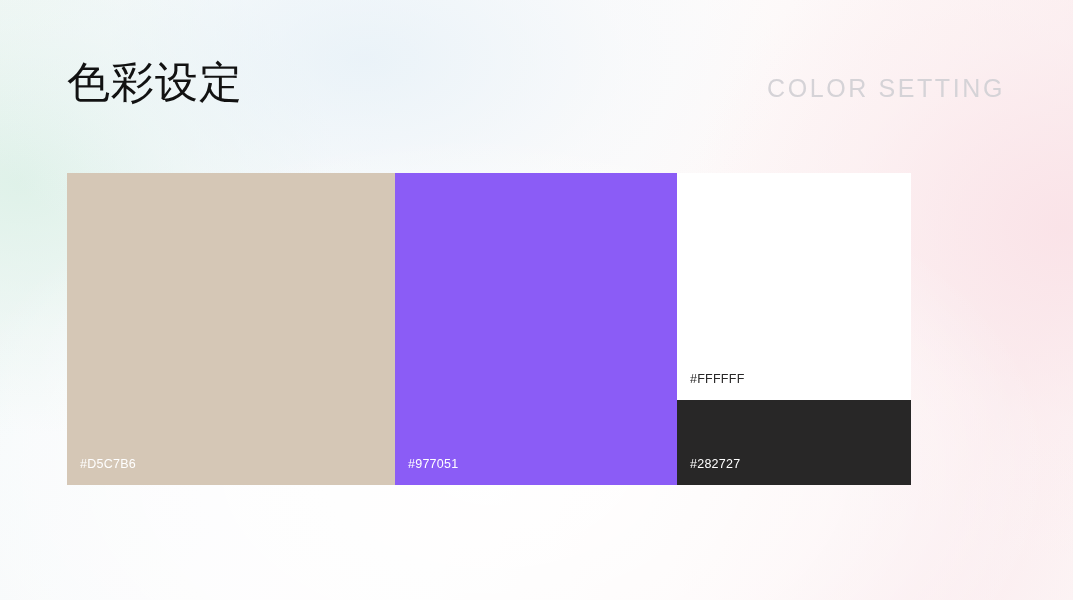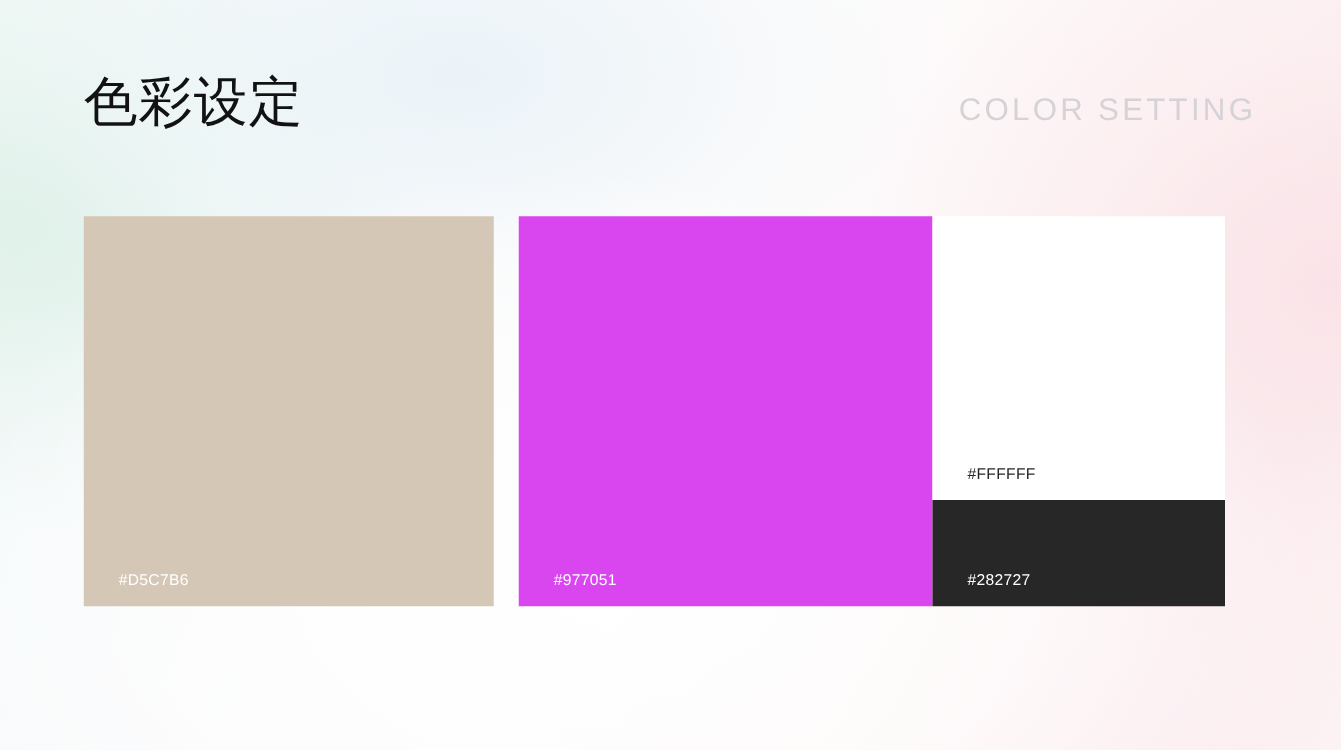--- a/index.html
+++ b/index.html
@@ -104,32 +104,32 @@
     top: 173px;
     width: 937px;
     height: 312px;
     display: flex;
   }
   .swatch {
     position: relative;
     box-sizing: border-box;
   }
   .swatch-beige { width: 328px; background: #d5c7b6; }
-  .swatch-brown { width: 331px; background: #d946ef; margin-left: 20px; }
+  .swatch-brown { width: 282px; background: #8b5cf6; }
   .stack {
     width: 234px;
     display: flex;
     flex-direction: column;
   }
   .swatch-white { height: 227px; background: #ffffff; }
   .swatch-dark  { height: 85px;  background: #282727; text-align: center; }
 
   .hex {
     position: absolute;
-    left: 28px;
+    left: 13px;
     bottom: 15px;
     font-size: 12.5px;
     line-height: 1;
     letter-spacing: 0.25px;
     font-weight: 400;
     white-space: nowrap;
   }
   .hex-light { color: #ffffff; }
   .hex-dark  { color: #282727; }
 </style>

